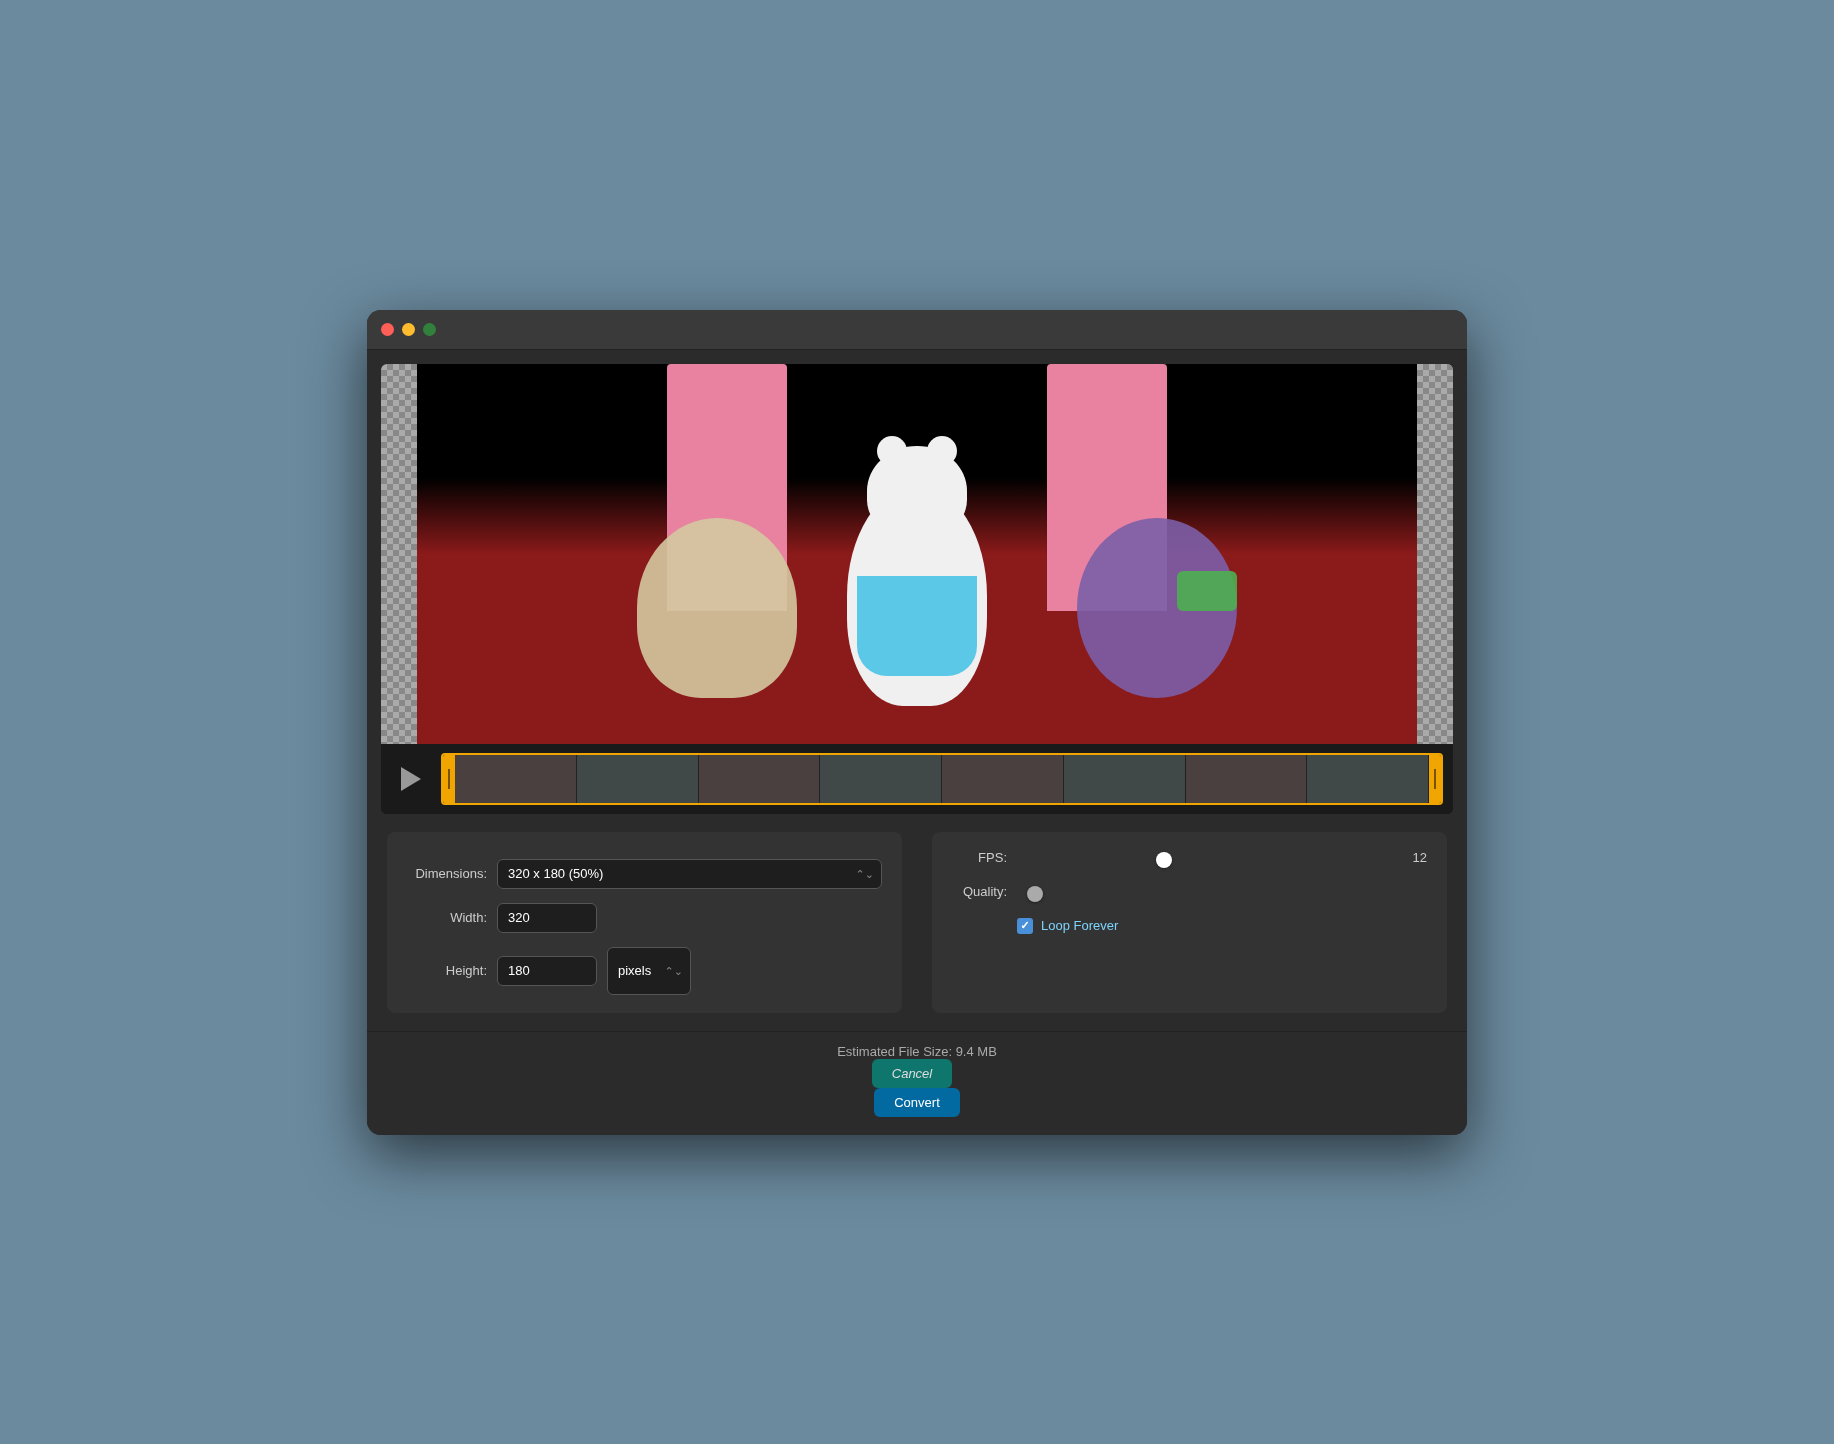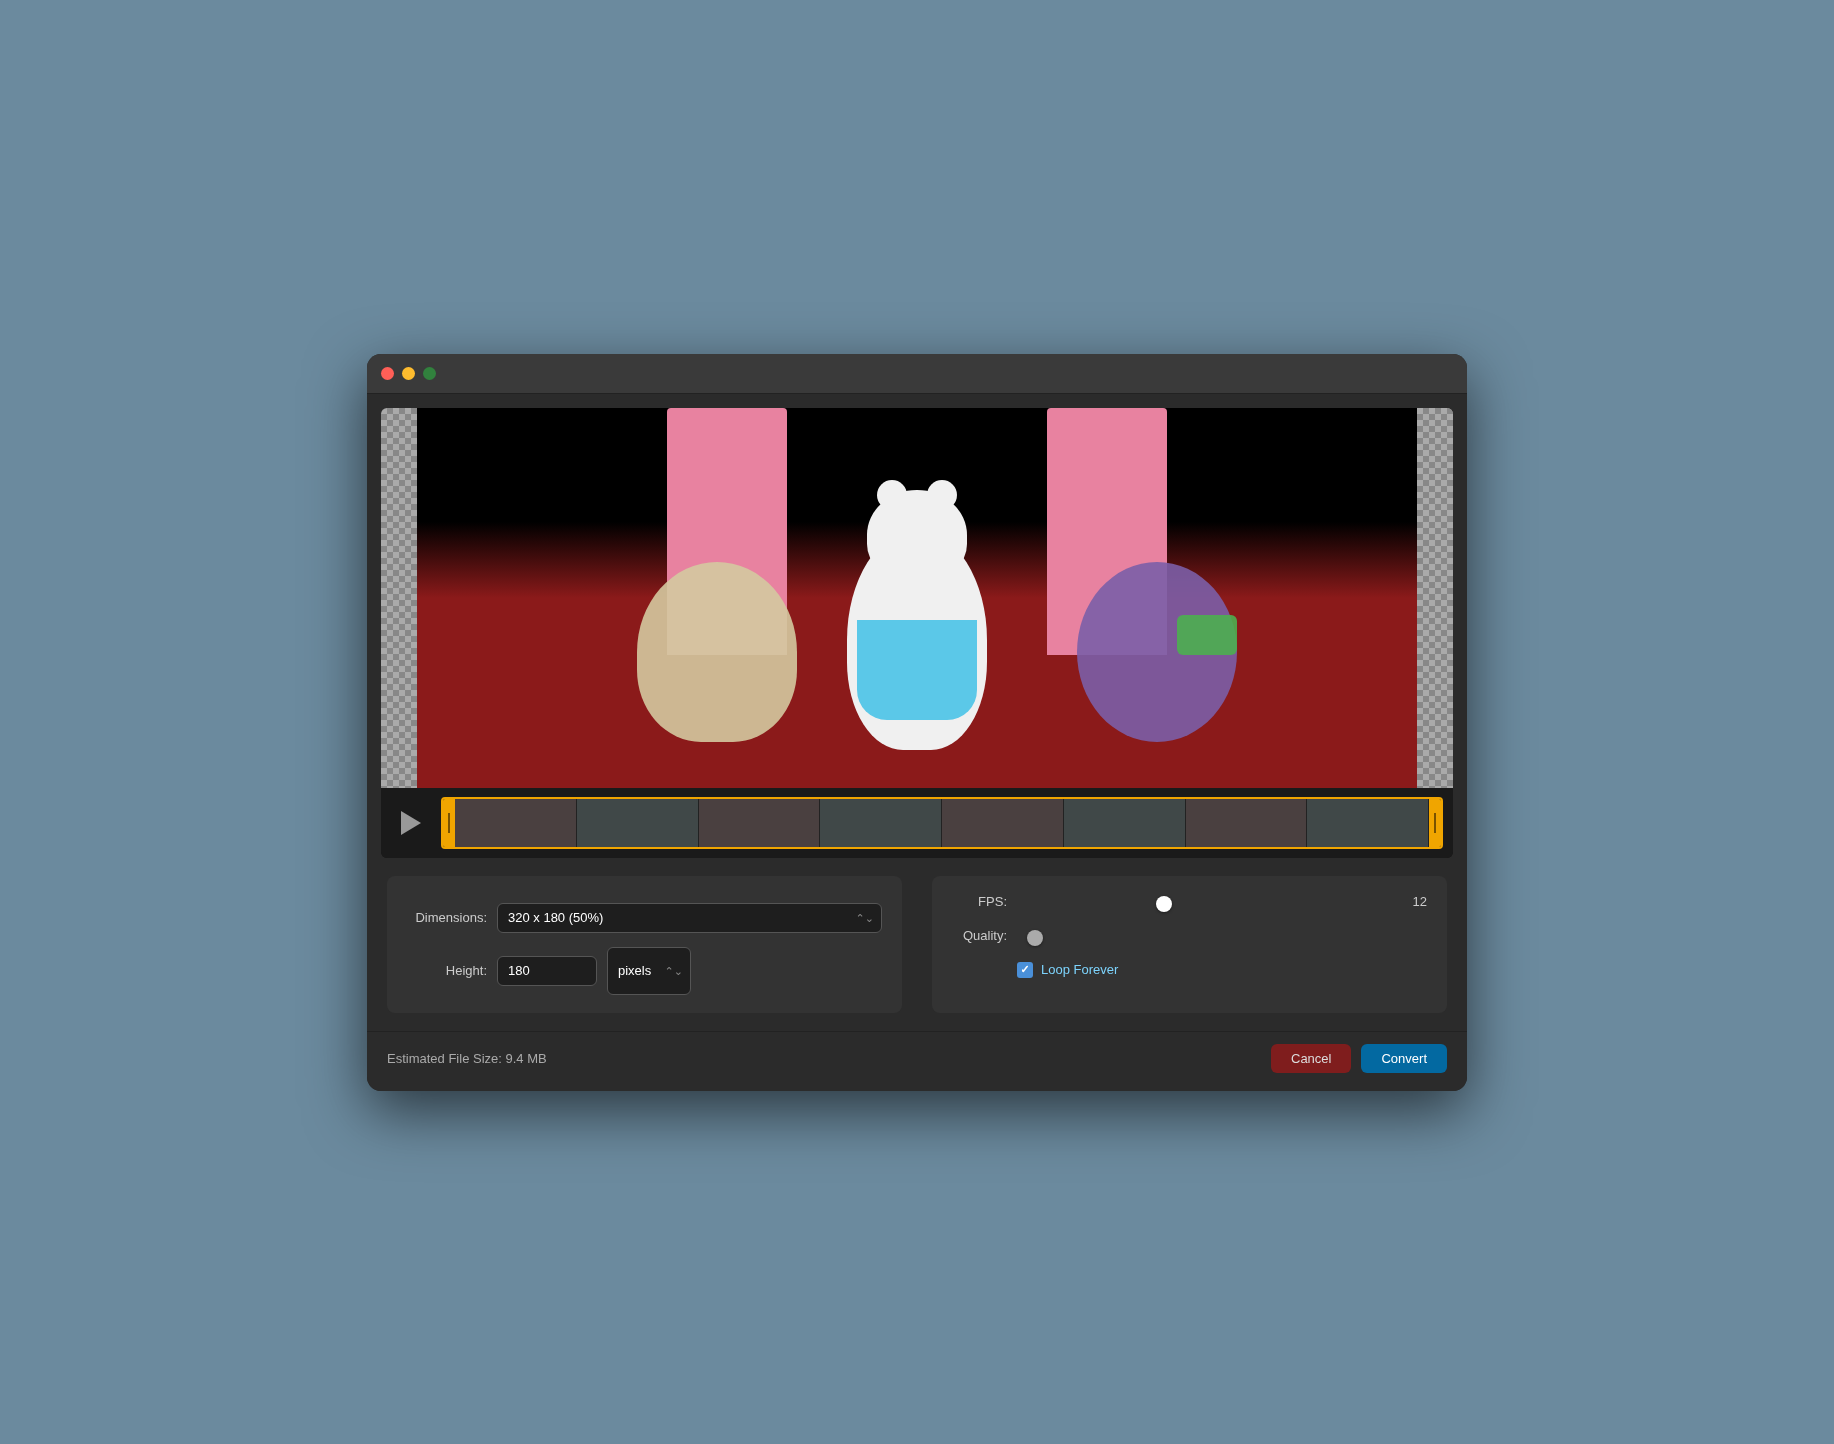--- a/index.html
+++ b/index.html
@@ -434,41 +434,43 @@
       font-size: 13px;
     }
 
     
     .bottom-bar {
       background: #2b2b2b;
       padding: 12px 20px 18px 20px;
       display: flex;
       align-items: center;
       border-top: 1px solid #222;
+      flex-direction: column;
     }
 
     .file-size-label {
       color: #aaa;
       font-size: 13px;
       flex: 1;
     }
 
     .btn {
       padding: 7px 20px;
       border-radius: 6px;
       font-size: 13px;
       cursor: pointer;
       border: none;
       font-family: inherit;
     }
 
     .btn-cancel {
-      background: #7f1d1d;
+      background: #0f766e;
       color: #ddd;
       margin-right: 10px;
+      font-style: italic;
     }
 
     .btn-convert {
       background: #0369a1;
       color: #fff;
       font-weight: 400;
       min-width: 80px;
     }
 
     input[type=range] {
@@ -595,20 +597,24 @@
       <div class="control-row">
         <span class="control-label">Dimensions:</span>
         <div class="select-wrapper">
           <select class="control-select">
             <option>320 x 180 (50%)</option>
           </select>
           <span class="select-arrow">⌃⌄</span>
         </div>
       </div>
 
+      <div class="control-row">
+        <span class="control-label">Width:</span>
+        <input class="control-input" type="text" value="320" style="">
+      </div>
 
       <div class="control-row">
         <span class="control-label">Height:</span>
         <input class="control-input" type="text" value="180" style="">
         <div class="unit-select-wrapper">
           <select class="unit-select">
             <option>pixels</option>
             <option>percent</option>
           </select>
           <span class="select-arrow">⌃⌄</span>

